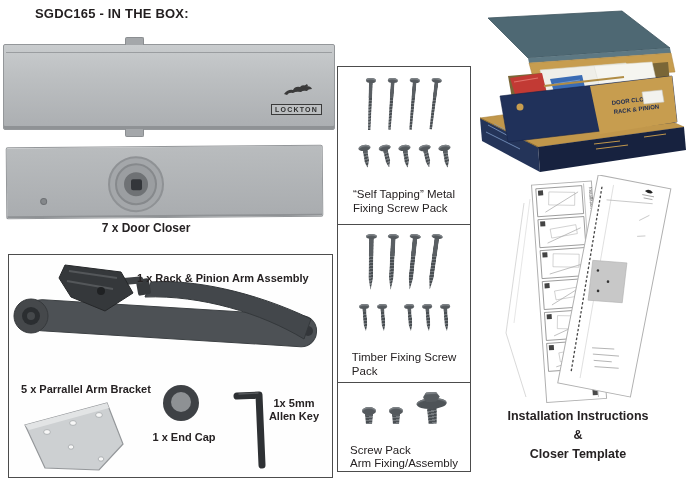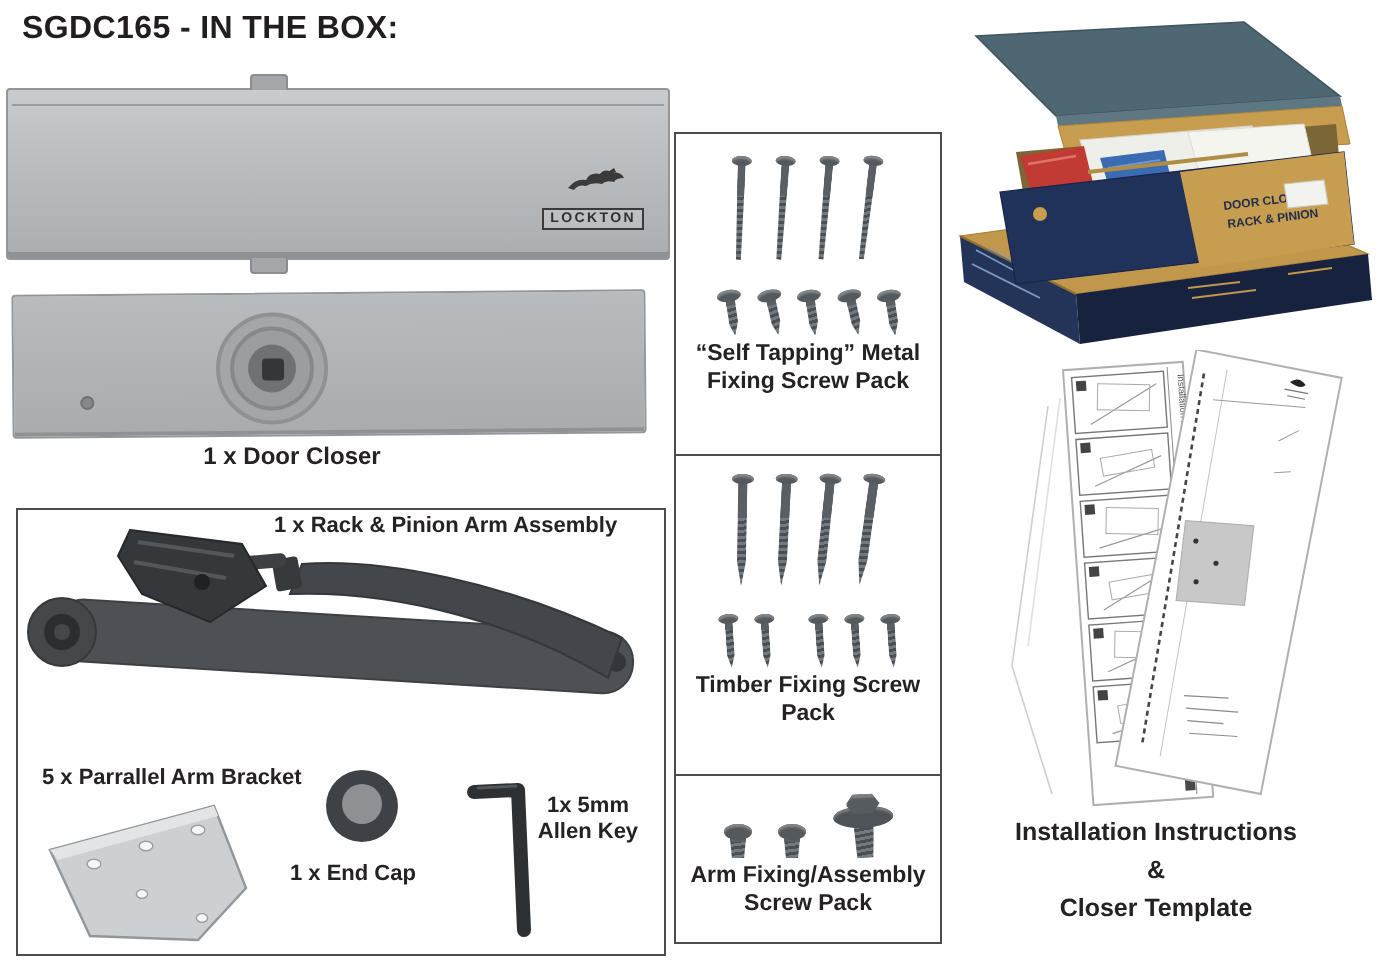--- a/index.html
+++ b/index.html
@@ -1,21 +1,21 @@
 <!DOCTYPE html>
 <html><head>
 <meta charset="utf-8">
 <style>
   html,body{margin:0;padding:0;background:#ffffff;}
   #stage{position:relative;width:700px;height:485px;background:#ffffff;overflow:hidden;
          font-family:"Liberation Sans",sans-serif;color:#262223;}
   .abs{position:absolute;}
 
   
-  #title{left:11px;top:6px;font-size:16px;font-weight:700;letter-spacing:.2px;color:#221e1f;}
+  #title{left:35px;top:6px;font-size:13px;font-weight:700;letter-spacing:.2px;color:#221e1f;}
 
   
   .cover{left:3px;top:44px;width:330px;height:84px;border-radius:2px;
          background:linear-gradient(180deg,#c9ccce 0%,#bdc0c2 35%,#abaeb1 100%);
          border:1px solid #94979a;box-shadow:inset 0 -3px 0 #8f9295;}
   .cover:before{content:"";position:absolute;left:2px;right:2px;top:7px;height:1px;background:#9a9da0;}
   .tab{position:absolute;width:17px;height:7px;background:#a4a7aa;border:1px solid #8b8e91;border-bottom:none;border-radius:2px 2px 0 0;}
   .tab.top{left:121px;top:-8px;}
   .tab.bottom{left:121px;bottom:-8px;border-bottom:1px solid #8b8e91;border-top:none;border-radius:0 0 2px 2px;}
   .logo{position:absolute;right:12px;top:38px;text-align:center;}
@@ -34,35 +34,35 @@
   .spindle .r3{width:24px;height:24px;border-radius:50%;background:#6f7275;display:flex;align-items:center;justify-content:center;}
   .spindle .hub{width:11px;height:11px;background:#33363a;border-radius:2px;}
   .pin-dot{position:absolute;left:33px;top:50px;width:5px;height:5px;border-radius:50%;background:#85888b;border:1px solid #6f7275;}
 
   .caption{font-weight:700;text-align:center;color:#262223;}
   #dc-caption{left:73px;top:221px;width:146px;font-size:12px;}
 
   
   #parts-box{left:8px;top:254px;width:325px;height:224px;border:1.6px solid #4c4c4c;background:#fefefe;box-sizing:border-box;}
   #parts-box .lbl{position:absolute;font-size:11px;font-weight:700;line-height:1.15;}
-  #arm-label{left:128px;top:2px;width:190px;}
+  #arm-label{left:128px;top:17px;width:190px;}
   #bracket-label{left:12px;top:128px;width:170px;}
-  #endcap-label{left:136px;top:176px;width:78px;}
+  #endcap-label{left:136px;top:176px;width:78px;text-align:center;}
   #allen-label{left:252px;top:142px;width:66px;text-align:center;}
 
   
   #screw-col{left:337px;top:66px;width:134px;height:406px;border:1.6px solid #4c4c4c;background:#fff;
              box-sizing:border-box;display:flex;flex-direction:column;}
   .pack{display:flex;flex-direction:column;align-items:center;box-sizing:border-box;}
   .pack.p1{height:161px;border-bottom:1.4px solid #4c4c4c;}
   .pack.p2{height:160px;border-bottom:1.4px solid #4c4c4c;}
   .pack.p3{flex:1;}
   .srow{display:flex;align-items:flex-start;justify-content:center;}
   .srow.bottom{align-items:flex-end;}
-  .pack-label{font-size:11.5px;font-weight:700;text-align:center;line-height:1.18;margin-top:3px;}
+  .pack-label{font-size:11.5px;font-weight:400;text-align:left;line-height:1.18;margin-top:20px;}
 
   
   .screw{display:flex;flex-direction:column;align-items:center;transform-origin:50% 0;}
   .screw .head{background:#54595d;border-radius:50%;box-shadow:inset 0 1.5px 1px #81868a;z-index:2;}
   .screw .shaft{margin-top:-1px;}
   .thread{background-image:linear-gradient(#5a5f63,#5a5f63),
           repeating-linear-gradient(172deg,#74797d 0 1.5px,#4a4f53 1.5px 3px);
           background-repeat:no-repeat;background-size:100% var(--shank,0px),100% 100%;}
   .machine-long .head{width:10px;height:5px;}
   .machine-long .shaft{width:4px;height:48px;--shank:16px;clip-path:polygon(0 0,100% 0,80% 100%,20% 100%);}
@@ -119,21 +119,21 @@
   <div class="abs dc-body">
     <div class="spindle">
       <div class="r2">
           <div class="r3">
             <div class="hub"></div>
           </div>
         </div>
     </div>
     <div class="pin-dot"></div>
   </div>
-  <div class="abs caption" id="dc-caption">1 x Door Closer</div>
+  <div class="abs caption" id="dc-caption">7 x Door Closer</div>
 
   <div class="abs" id="parts-box">
     <svg width="322" height="221" viewBox="0 0 322 221">
 
       <g>
         <g transform="rotate(3.5 20 60)">
           <rect x="18" y="44" width="290" height="31" rx="15" fill="#4d5155" stroke="#3d4144" stroke-width="1"></rect>
         </g>
         <circle cx="22" cy="61" r="17" fill="#45484b" stroke="#36393c" stroke-width="1"></circle>
         <circle cx="22" cy="61" r="9" fill="#2b2e31"></circle>
@@ -283,22 +283,22 @@
           </span>
         <span style="display:flex;">
             <div class="screw flange-bolt">
               <div class="hexhead"></div>
               <div class="flange"></div>
               <div class="shaft thread"></div>
             </div>
           </span>
       </div>
       <div class="pack-label">
+        <div>Screw Pack</div>
         <div>Arm Fixing/Assembly</div>
-        <div>Screw Pack</div>
       </div>
     </div>
   </div>
 
   <svg class="abs" id="boxes-svg" width="222" height="168" viewBox="0 0 222 168">
 
     <g>
       <path d="M6 112 L146 93 L210 121 L64 141 Z" fill="#c1974b" stroke="#a87f35" stroke-width=".6"></path>
       <path d="M6 112 L64 141 L66 166 L8 135 Z" fill="#243459"></path>
       <path d="M14 119 L40 133 M12 126 L46 143 M20 118 L52 135" stroke="#7f9cc9" stroke-width=".8" fill="none"></path>

